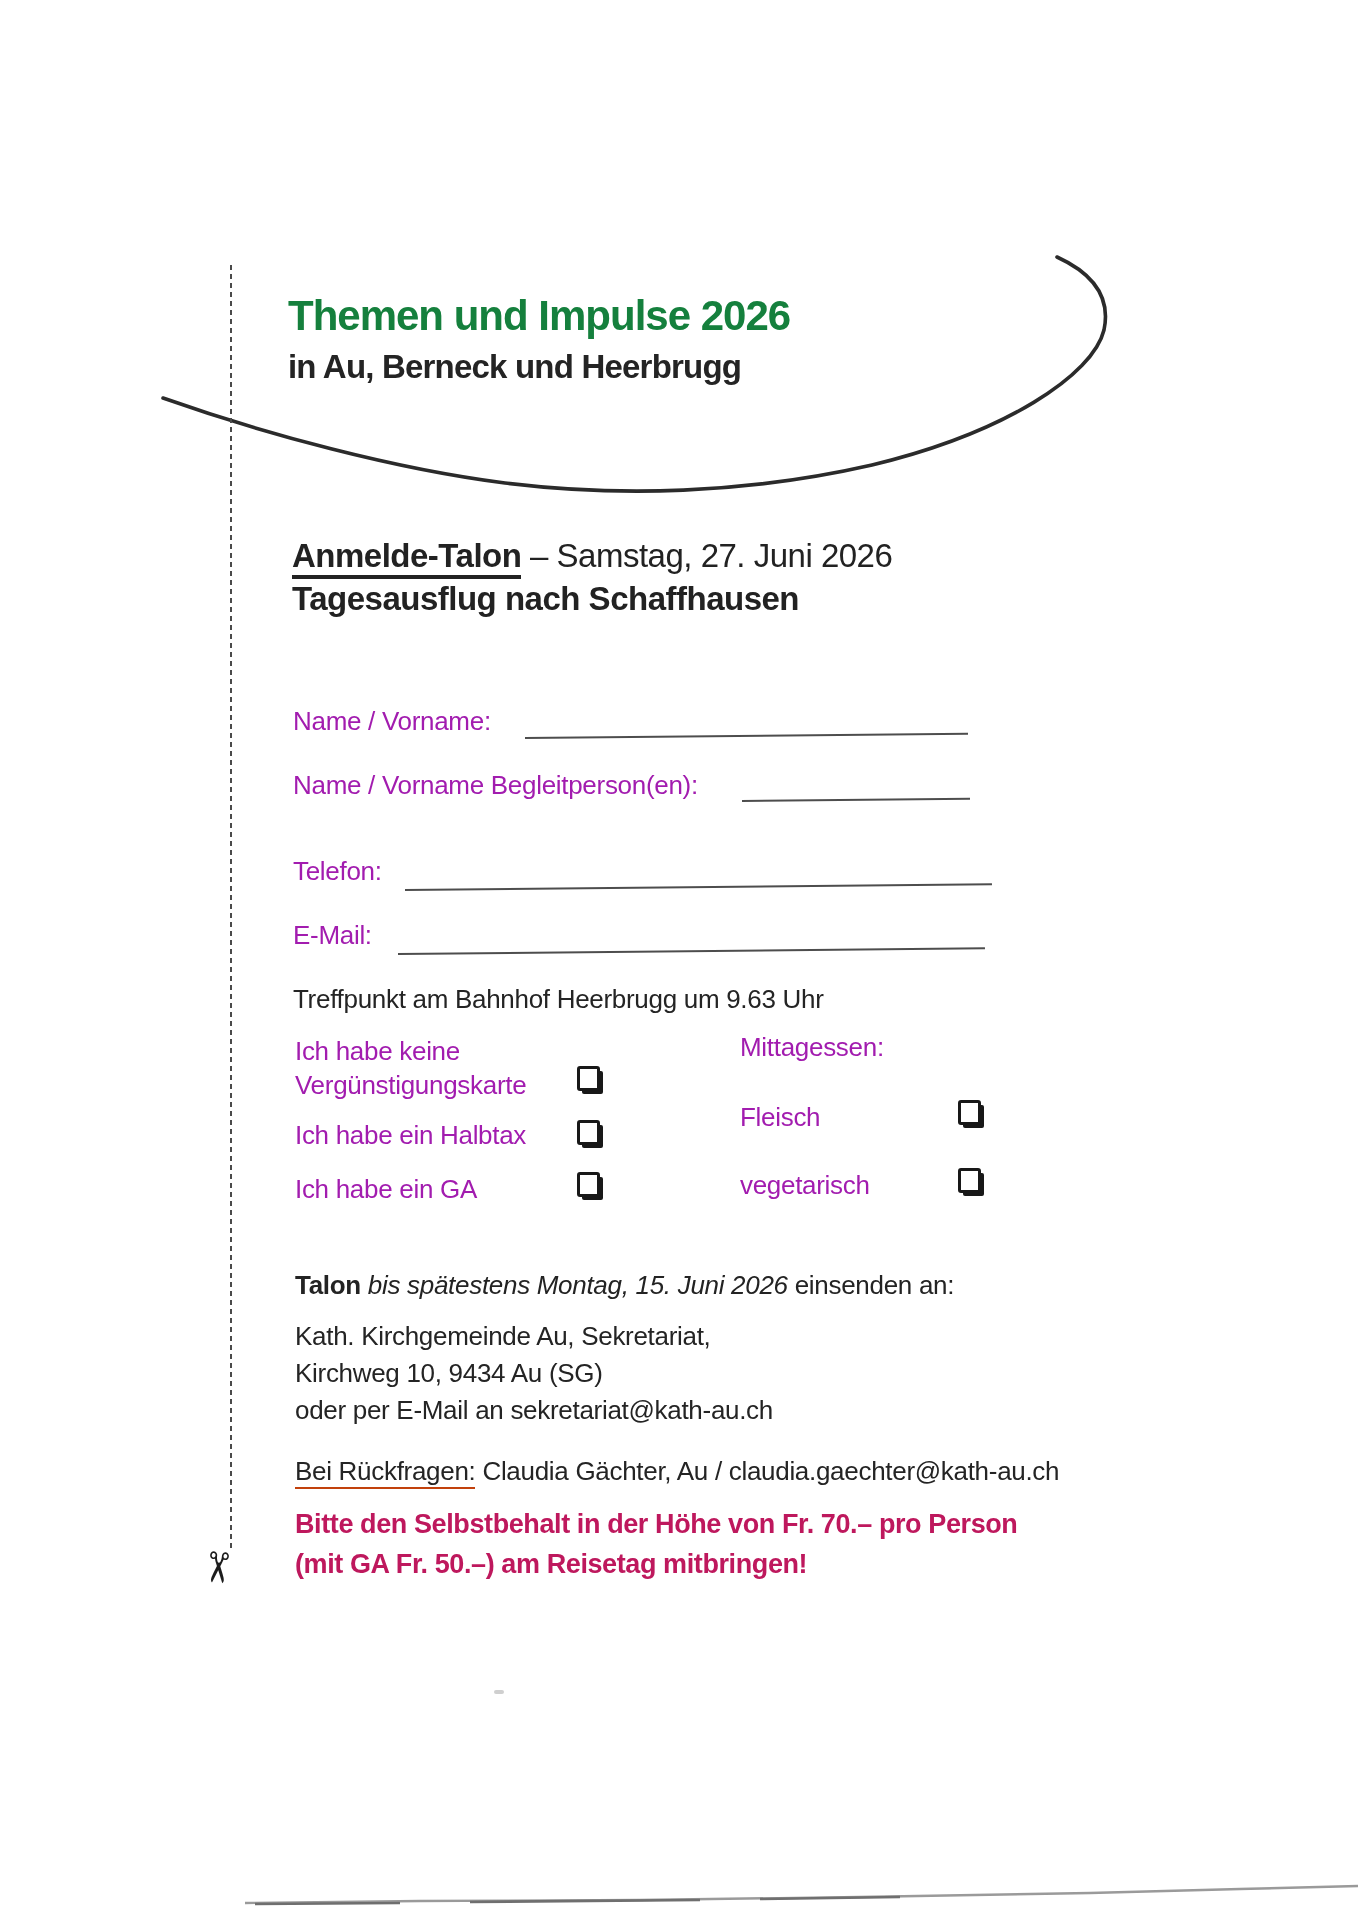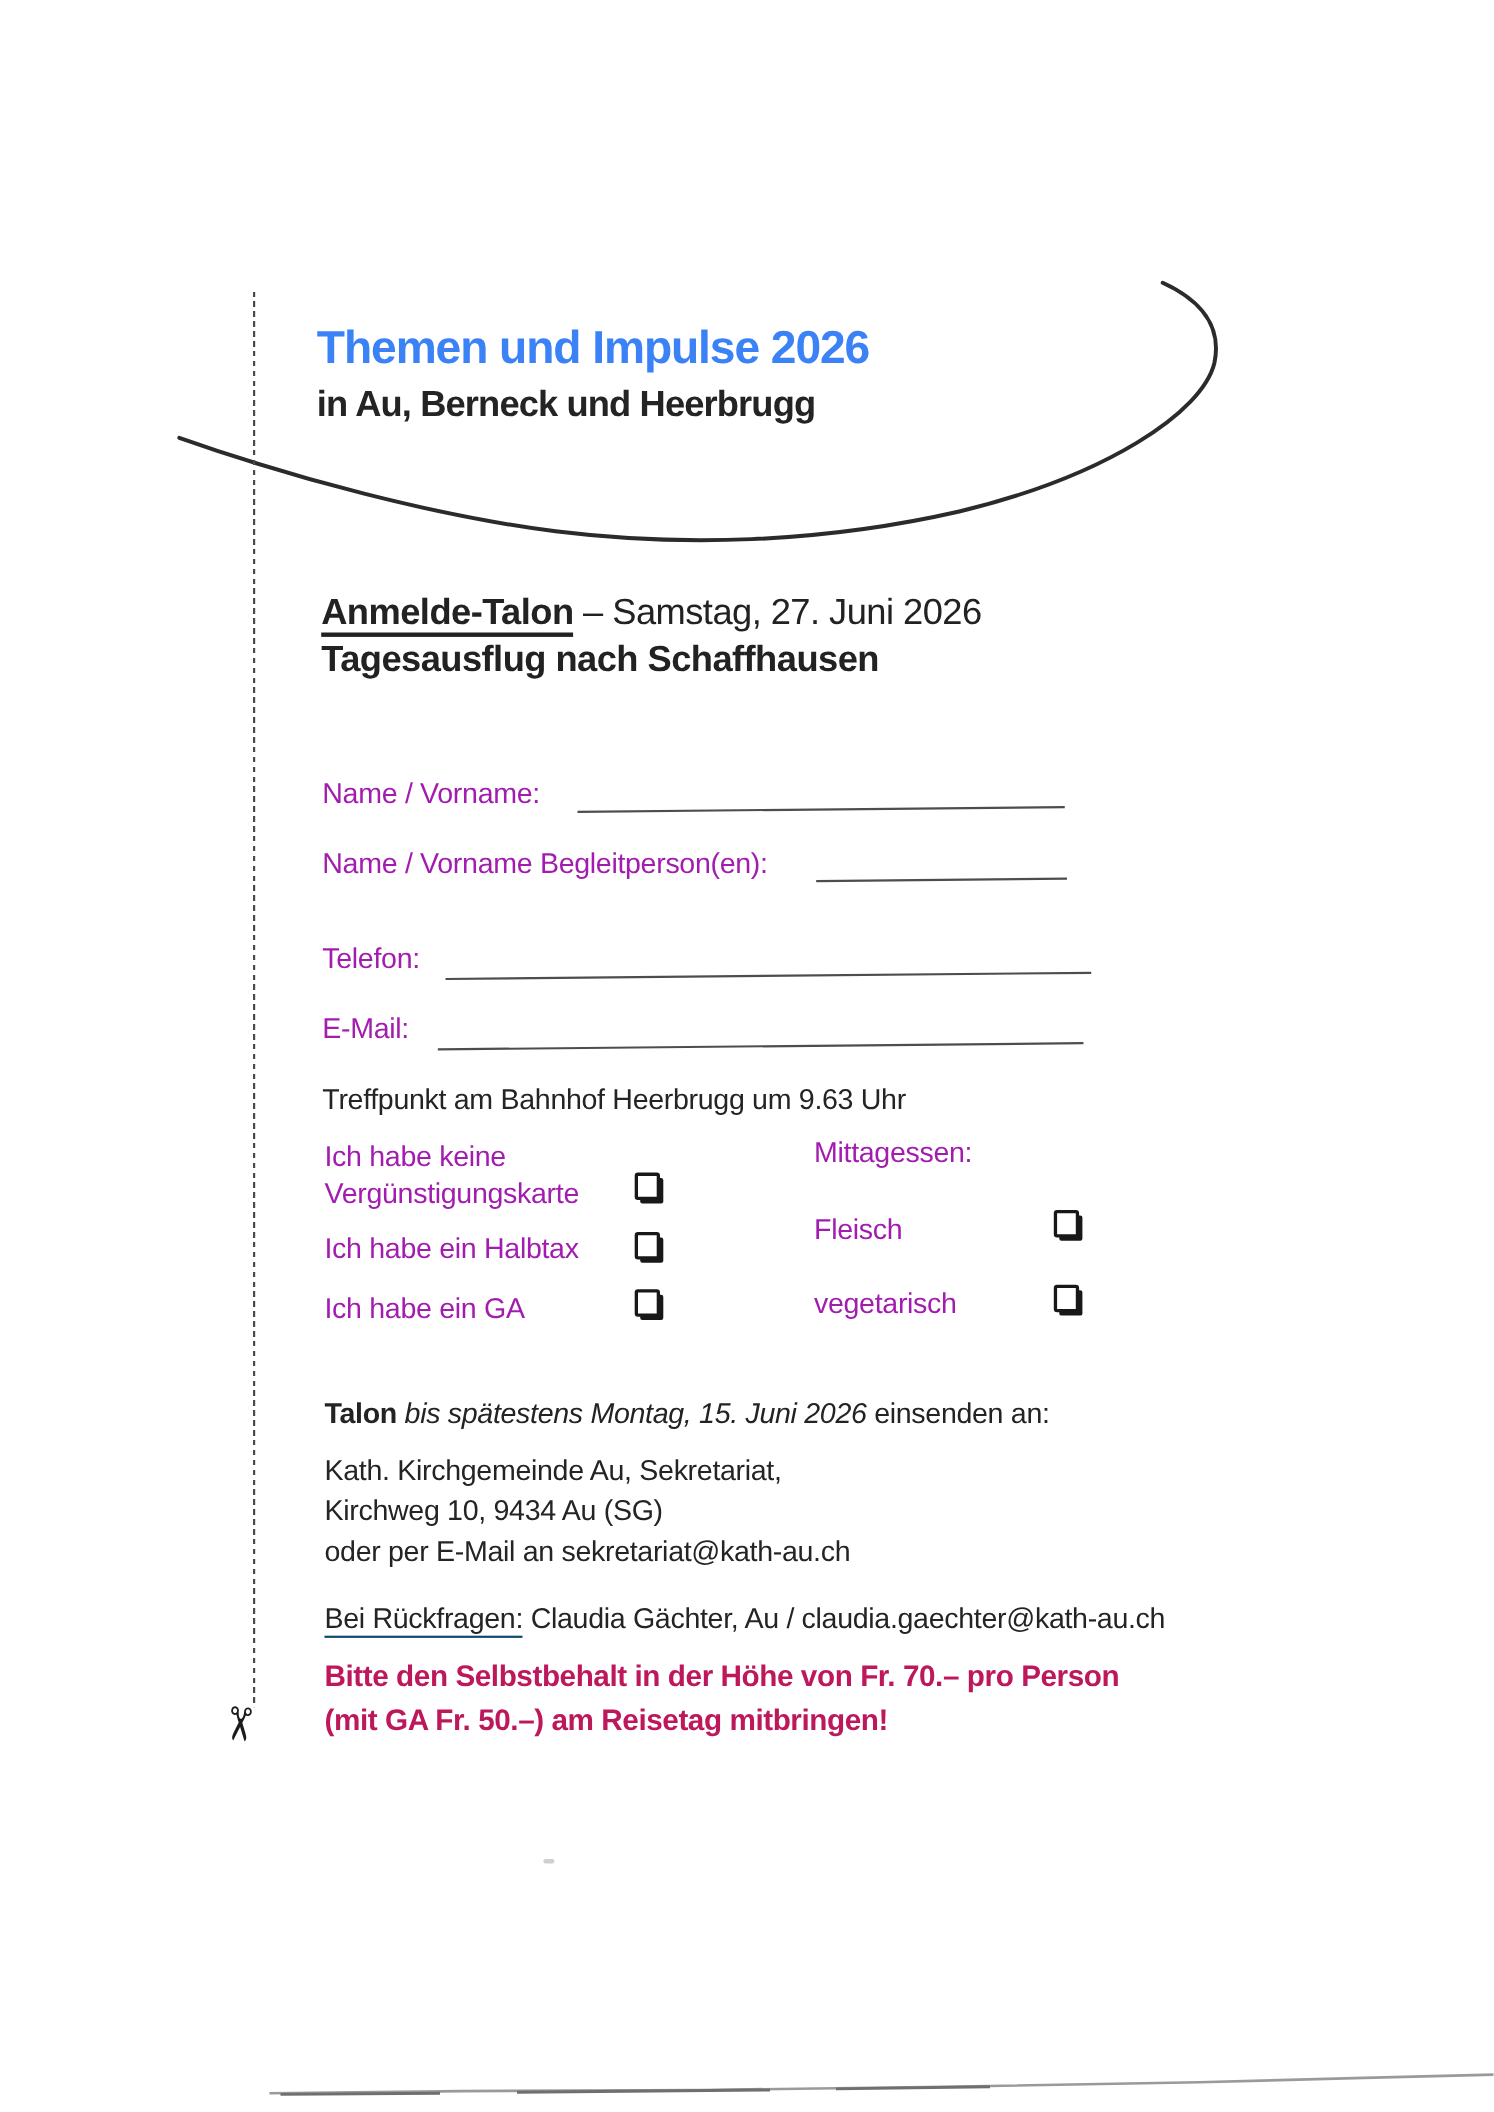--- a/index.html
+++ b/index.html
@@ -9,21 +9,21 @@
     background:#ffffff;
     overflow:hidden;
     font-family:"Liberation Sans", sans-serif;
     color:#1f1f1f;
   }
   .abs{position:absolute;}
   
   .doc-title{
     left:288px;top:292px;
     font-size:42px;font-weight:700;letter-spacing:-1px;
-    color:#3b82f6;white-space:nowrap;
+    color:#15803d;white-space:nowrap;
   }
   .doc-subtitle{
     left:288px;top:345px;
     font-size:33px;font-weight:700;letter-spacing:-0.8px;
     line-height:44px;color:#242424;white-space:nowrap;
   }
   
   .curve-svg{left:0;top:0;pointer-events:none;}
   .cut-line{
     left:230px;top:265px;width:2px;height:1287px;
@@ -49,21 +49,21 @@
     width:17px;height:19px;
     border:3px solid #181818;border-radius:3px;
     background:#fff;
     box-shadow:4px 4px 0 -1px #181818;
   }
   .intro{font-size:26px;letter-spacing:-0.3px;white-space:nowrap;color:#232323;}
   .intro .b{font-weight:700;}
   .intro .bi{font-weight:400;font-style:italic;}
   .addr{font-size:26px;letter-spacing:-0.3px;line-height:37px;white-space:nowrap;color:#242424;}
   .contact{font-size:26px;letter-spacing:-0.3px;white-space:nowrap;color:#242424;}
-  .contact .ul{border-bottom:2px solid #0c4a6e;padding-bottom:1px;}
+  .contact .ul{border-bottom:2px solid #c2410c;padding-bottom:1px;}
   .notice{font-size:27px;font-weight:700;letter-spacing:-0.4px;line-height:40px;white-space:nowrap;color:#be185d;}
   .speck{left:494px;top:1690px;width:10px;height:4px;background:#cfcfcf;border-radius:2px;}
 </style>
 </head>
 <body>
 
 <div class="page">
 
   <svg class="abs curve-svg" width="1358" height="1920" viewBox="0 0 1358 1920">
     <path d="M 1057 257 C 1092 273, 1111 297, 1104 330 C 1093 375, 1005 433, 872 465

